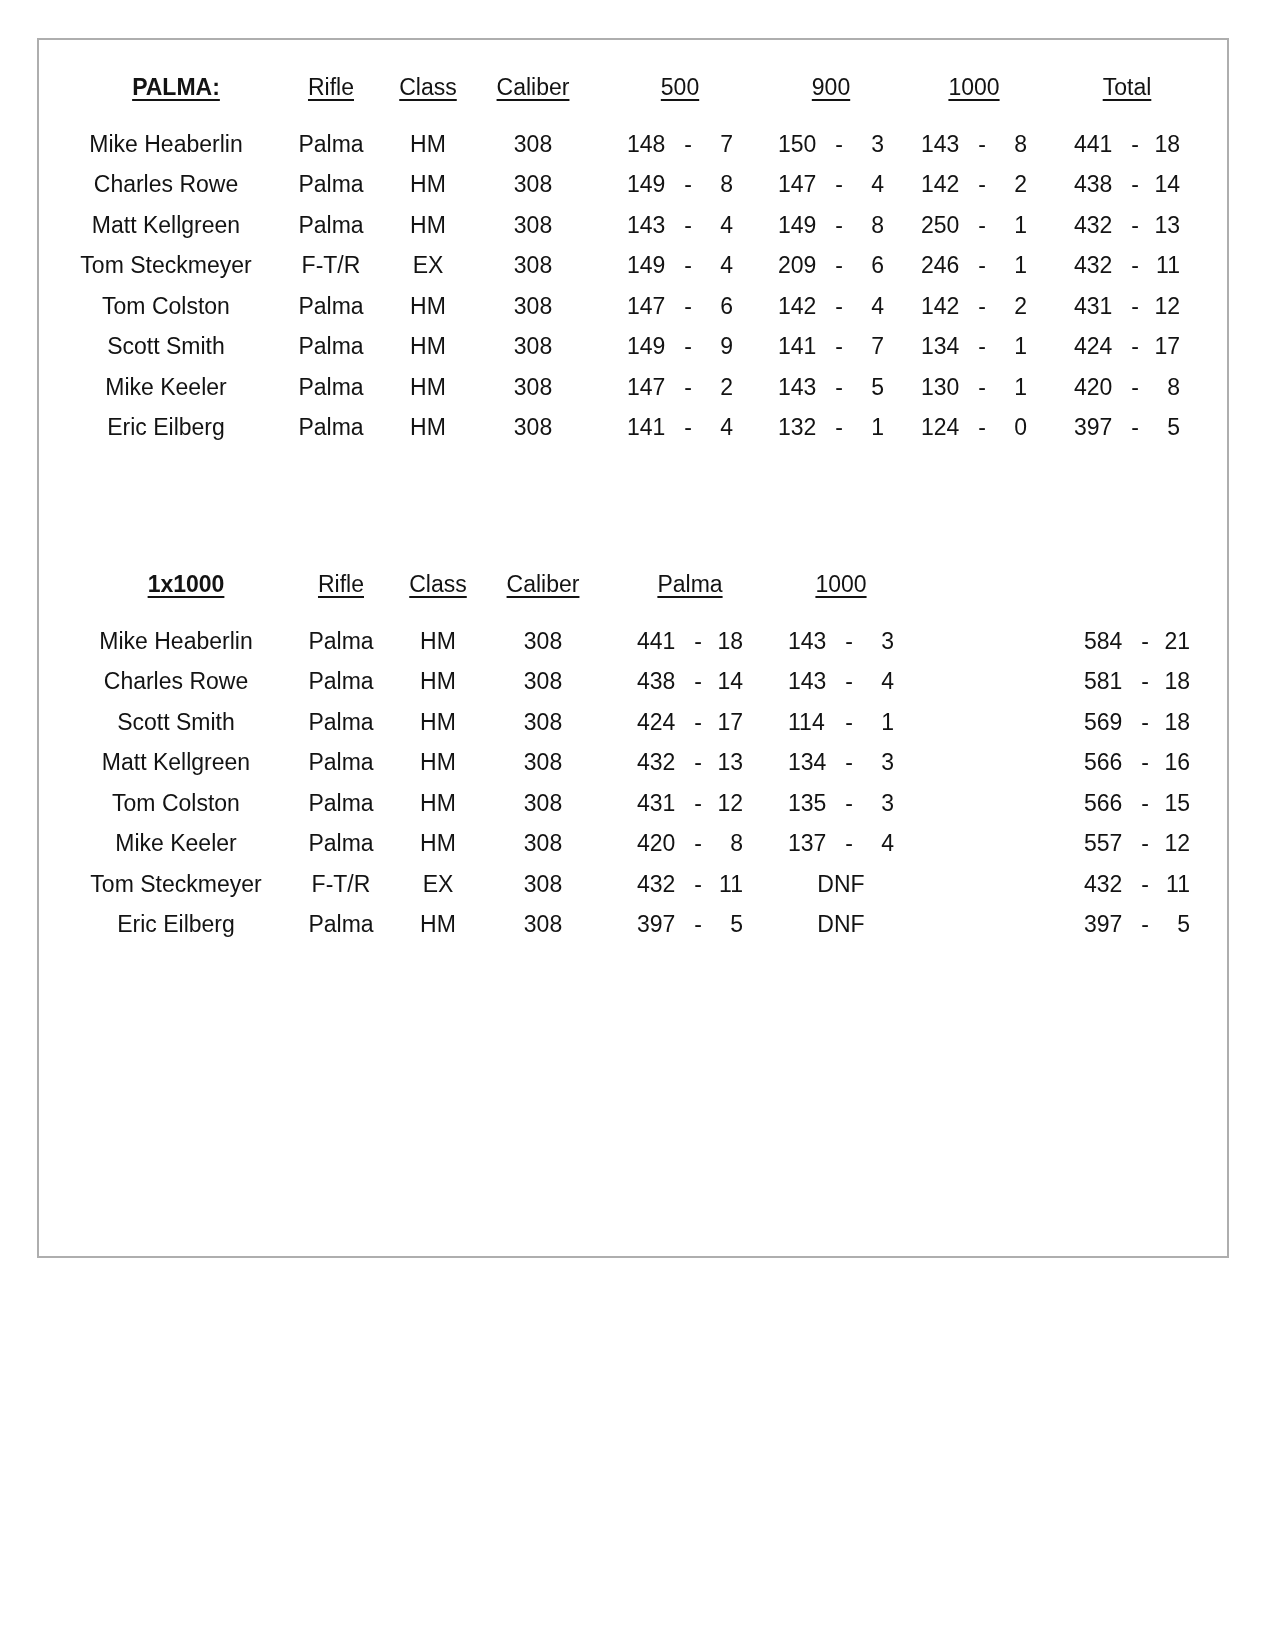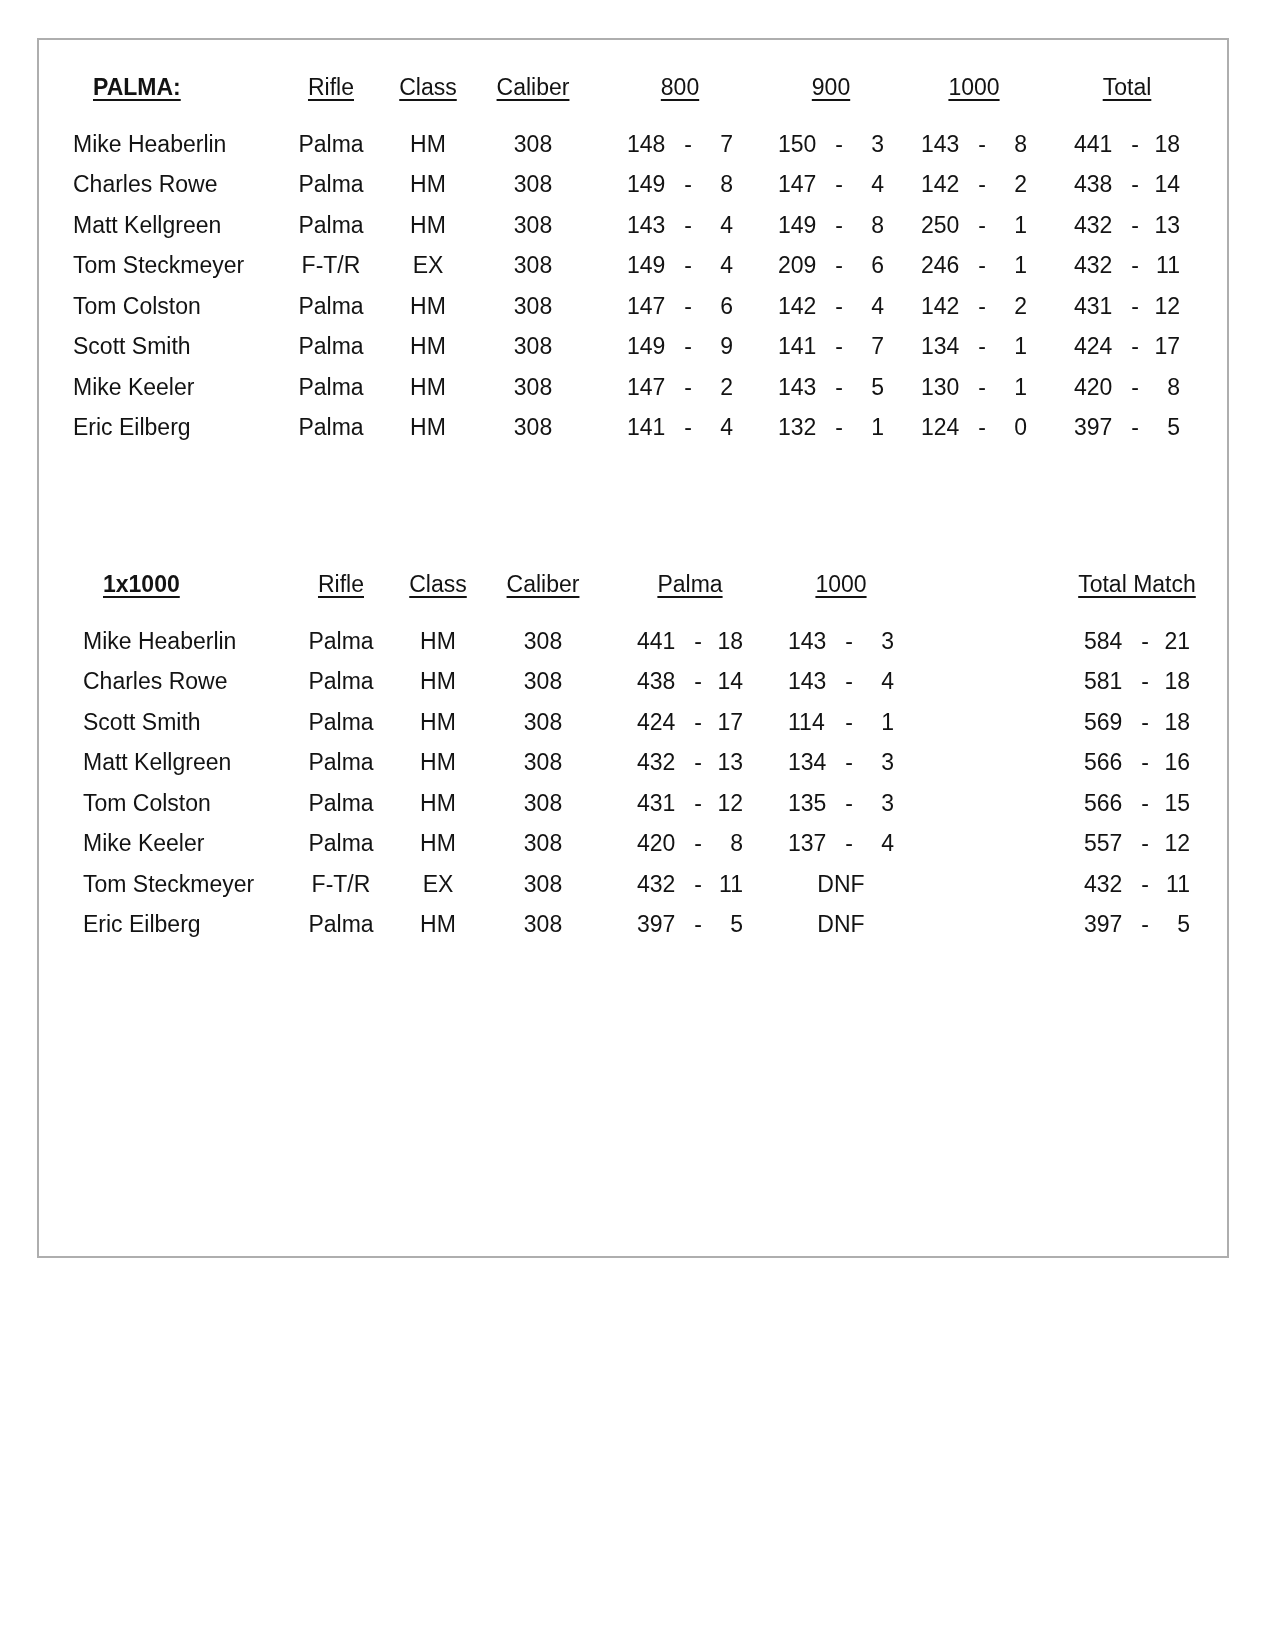--- a/index.html
+++ b/index.html
@@ -10,21 +10,21 @@
   .titles{margin:6px 0 0 34px;width:1054px;text-align:center;
           font-family:"DejaVu Serif", serif;font-weight:bold;}
   .tline{font-size:28px;line-height:39px;white-space:pre;}
   .date{font-size:21px;line-height:24px;margin-top:14px;white-space:pre;}
   .tbl{margin-left:34px;display:grid;font-size:23px;
        grid-template-columns:186px 144px 50px 160px 134px 168px 118px 188px;}
   .t1{margin-top:22px;}
   .t2{margin-top:111px;margin-left:44px;}
   .cell{height:40.5px;display:flex;align-items:center;justify-content:center;}
   .hdr{height:50px;}
-  .name{justify-content:flex-start;}
+  .name{justify-content:center;}
   .lab{padding-left:20px;}
   .u{text-decoration:underline;text-decoration-thickness:1.5px;text-underline-offset:4px;}
   .bold{font-weight:bold;}
   .score .sa{width:46px;text-align:left;display:inline-block;}
   .score .sd{width:30px;text-align:center;display:inline-block;}
   .score .sx{width:30px;text-align:right;display:inline-block;}
   .score span:empty{width:0;}
   .gap{grid-column:1/-1;height:12px;}
 </style>
 </head>
@@ -40,21 +40,21 @@
     <div class="cell hdr">
         <span class="u">Rifle</span>
       </div>
     <div class="cell hdr">
         <span class="u">Class</span>
       </div>
     <div class="cell hdr">
         <span class="u">Caliber</span>
       </div>
     <div class="cell hdr">
-        <span class="u">800</span>
+        <span class="u">500</span>
       </div>
     <div class="cell hdr">
         <span class="u">900</span>
       </div>
     <div class="cell hdr">
         <span class="u">1000</span>
       </div>
     <div class="cell hdr">
         <span class="u">Total</span>
       </div>
@@ -275,23 +275,20 @@
     <div class="cell hdr">
         <span class="u">Caliber</span>
       </div>
     <div class="cell hdr">
         <span class="u">Palma</span>
       </div>
     <div class="cell hdr">
         <span class="u">1000</span>
       </div>
     <div class="cell hdr"></div>
-    <div class="cell hdr">
-        <span class="u">Total Match</span>
-      </div>
     <div class="gap"></div>
 
       <div class="cell name">Mike Heaberlin</div>
       <div class="cell">Palma</div>
       <div class="cell">HM</div>
       <div class="cell">308</div>
       <div class="cell score">
         <span class="sa">441</span>
         <span class="sd">-</span>
         <span class="sx">18</span>

